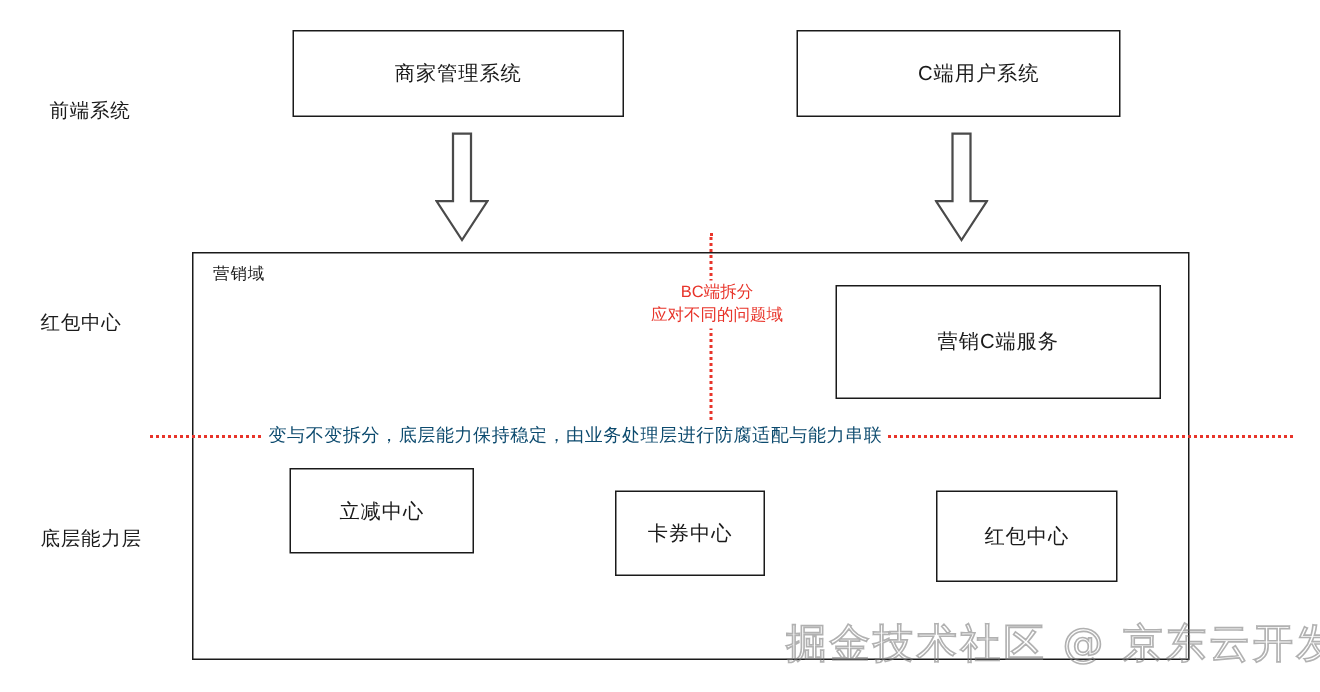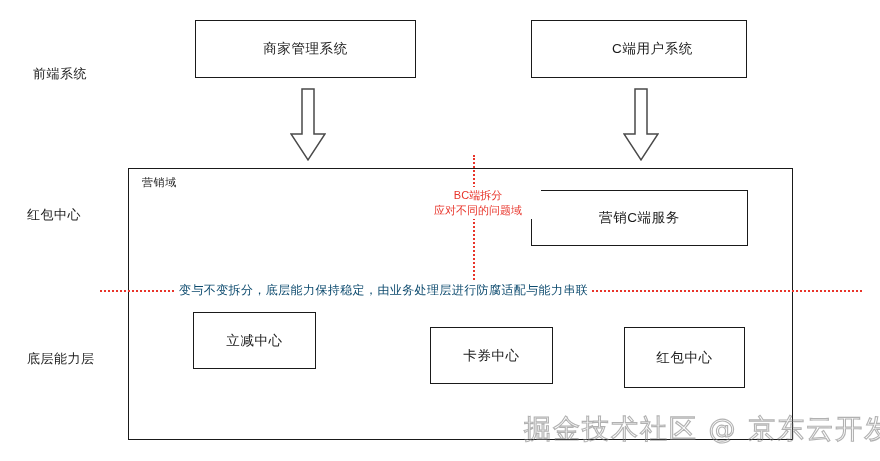--- a/index.html
+++ b/index.html
@@ -127,30 +127,30 @@
   </div>
   <div class="block-arrow" style="left:623px; top:88px; width:36px; height:74px;">
     <svg width="36" height="74" viewBox="0 0 36 74" xmlns="http://www.w3.org/2000/svg">
       <polygon points="12,1 24,1 24,46 35,46 18,72 1,46 12,46" fill="#ffffff" stroke="#4a4a4a" stroke-width="1.5" stroke-linejoin="miter"></polygon>
     </svg>
   </div>
 
   <div class="domain-container" style="left:128px; top:168px; width:665px; height:272px;"></div>
   <div class="domain-title" style="left:140px; top:175px;">营销域</div>
 
-  <div class="node-box" style="left:531px; top:190px; width:217px; height:56px;">营销C端服务</div>
+  <div class="node-box" style="left:557px; top:190px; width:217px; height:76px;">营销C端服务</div>
 
   <div class="red-dotted-v" style="left:473px; top:155px; height:136px;"></div>
   <div class="red-note" style="left:415px; top:187px; width:120px;">
     <span>BC端拆分</span><br>
     <span>应对不同的问题域</span>
   </div>
 
   <div class="red-dotted-h" style="left:100px; top:290px; width:762px;"></div>
   <div class="red-note-h" style="left:175px; top:282px;">变与不变拆分，底层能力保持稳定，由业务处理层进行防腐适配与能力串联</div>
 
   <div class="node-box" style="left:193px; top:312px; width:123px; height:57px;">立减中心</div>
-  <div class="node-box" style="left:430px; top:327px; width:123px; height:57px;">卡券中心</div>
+  <div class="node-box" style="left:410px; top:327px; width:100px; height:57px;">卡券中心</div>
   <div class="node-box" style="left:624px; top:327px; width:121px; height:61px;">红包中心</div>
 
   <div class="watermark" style="left:524px; top:411px;">掘金技术社区 @ 京东云开发者</div>
 
 </div>
 
 </body></html>

